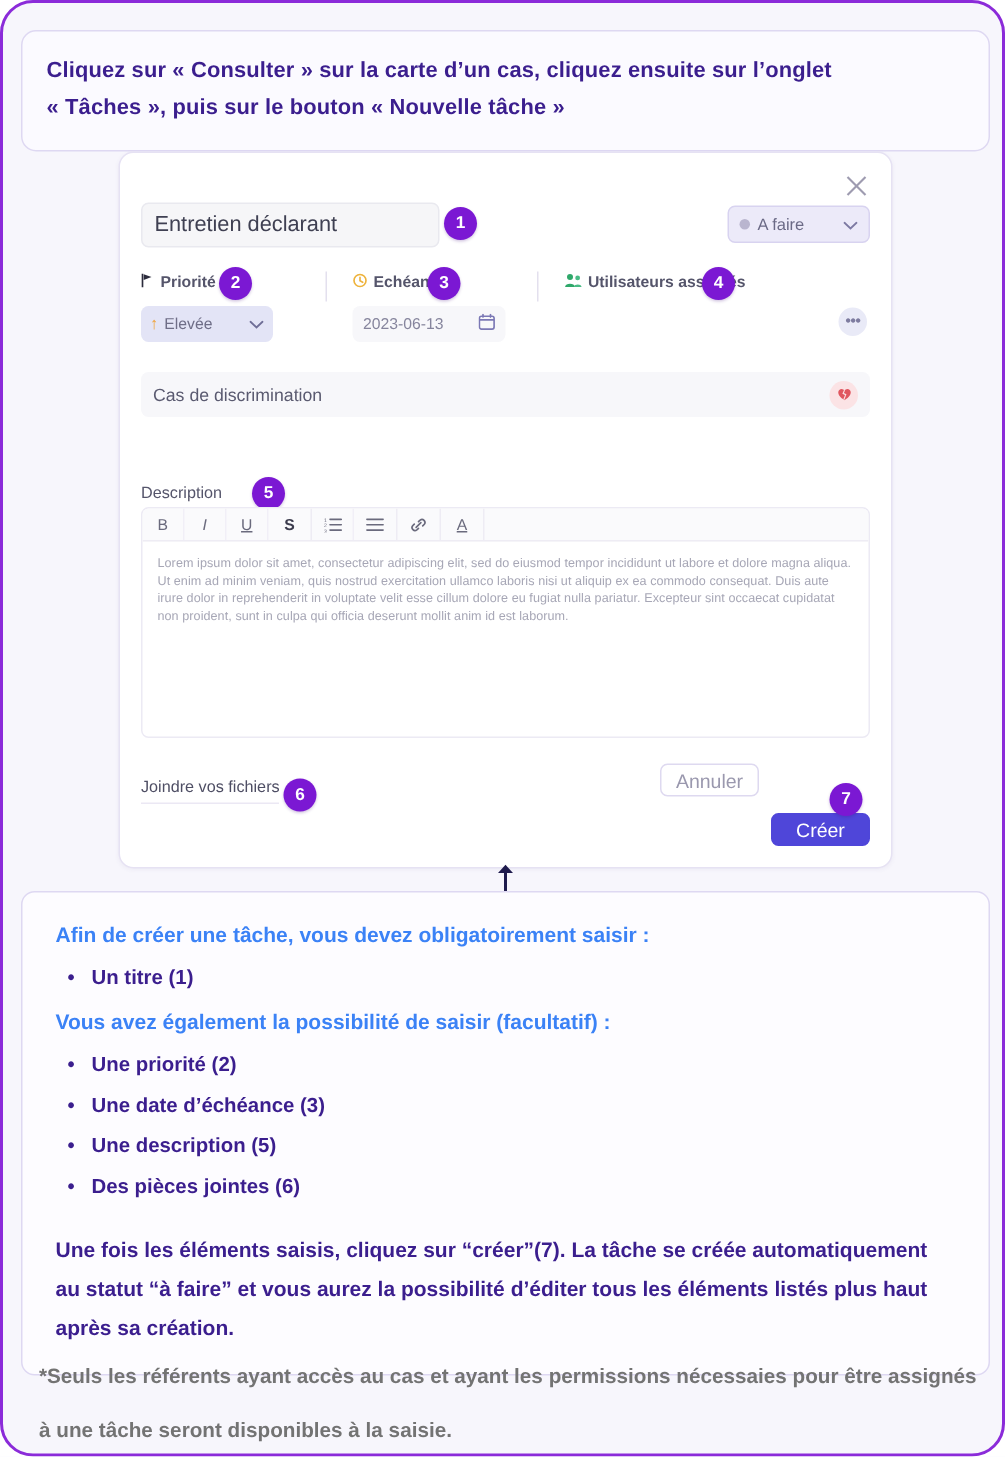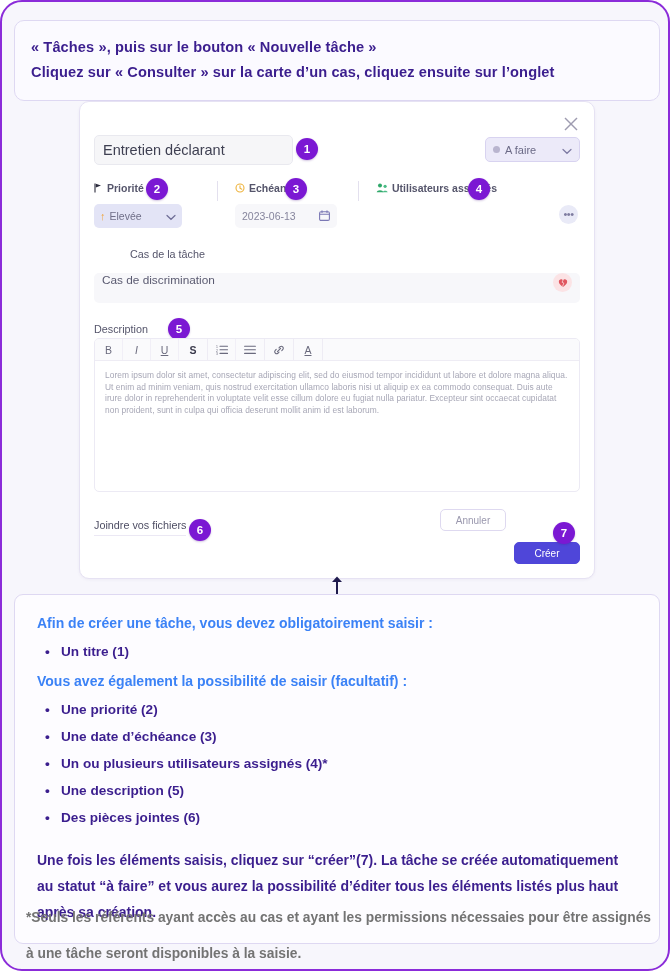--- a/index.html
+++ b/index.html
@@ -189,25 +189,25 @@
     cursor: pointer; letter-spacing: -0.5px;
   }
 
   
   .field-label {
     font-size: 10.8px;
     color: #55556b;
   }
   .case-label { position: absolute; left: 14px; top: 146px; margin-left: 36px; }
   .case-field {
-    position: absolute; left: 14px; top: 171px; right: 14px;
+    position: absolute; left: 14px; top: 146px; right: 14px;
     height: 30px;
     background: #f7f7fa;
     border-radius: 5px;
-    display: flex; 
+    display: flex; align-items: center;
     padding: 0 8px;
   }
   .case-text { font-size: 11.8px; color: #5a5a70; flex: 1 1 auto; }
   .case-icon-circle {
     width: 19px; height: 19px; border-radius: 50%;
     background: #fbe3e5;
     display: flex; align-items: center; justify-content: center;
   }
 
   
@@ -260,21 +260,21 @@
     cursor: pointer;
   }
   .footer-btns {
     position: absolute; right: 14px; bottom: 14px;
     display: flex; gap: 8px;
   }
   .btn {
     height: 22px;
     min-width: 66px;
     border-radius: 5px;
-    font-size: 10px;
+    font-size: 13px;
     display: flex; align-items: center; justify-content: center;
     cursor: pointer;
   }
   .btn-cancel { background: #ffffff; border: 1px solid #ded9f0; color: #9a98ae; }
   .btn-create { background: #4f46d9; border: 1px solid #4f46d9; color: #ffffff; margin-top: 33px; }
 
   
   .badge {
     width: 22px; height: 22px; border-radius: 50%;
     background: #7b18d3;
@@ -352,22 +352,22 @@
     line-height: 36px;
     font-weight: 600;
   }
 </style>
 </head>
 <body>
 
 <div id="page">
 
   <div class="instruction-card">
+    <div class="instruction-text">Cliquez sur « Consulter » sur la carte d’un cas, cliquez ensuite sur l’onglet</div>
     <div class="instruction-text">« Tâches », puis sur le bouton  « Nouvelle tâche »</div>
-    <div class="instruction-text">Cliquez sur « Consulter » sur la carte d’un cas, cliquez ensuite sur l’onglet</div>
   </div>
 
   <div class="dialog">
 
     <div class="close-icon">
       <svg width="22" height="22" viewBox="0 0 22 22">
         <line x1="5" y1="5" x2="17" y2="17" stroke="#9e9bb0" stroke-width="1.4"></line>
         <line x1="17" y1="5" x2="5" y2="17" stroke="#9e9bb0" stroke-width="1.4"></line>
       </svg>
     </div>
@@ -531,21 +531,20 @@
 
   <div class="explain-card">
     <div class="ex-line">Afin de créer une tâche, vous devez obligatoirement saisir :</div>
     <ul class="ex-list">
       <li>Un titre (1)</li>
     </ul>
     <div class="ex-line">Vous avez également la possibilité de saisir (facultatif) :</div>
     <ul class="ex-list">
       <li>Une priorité (2)</li>
       <li>Une date d’échéance (3)</li>
-      <li>Un ou plusieurs utilisateurs assignés (4)*</li>
       <li>Une description (5)</li>
       <li>Des pièces jointes (6)</li>
     </ul>
     <div class="ex-para">Une fois les éléments saisis, cliquez sur “créer”(7). La tâche se créée automatiquement au statut “à faire” et vous aurez la possibilité d’éditer tous les éléments listés plus haut après sa création.</div>
   </div>
 
   <div class="footnote">*Seuls les référents ayant accès au cas et ayant les permissions nécessaies pour être assignés à une tâche seront disponibles à la saisie.</div>
 
 </div>
 

